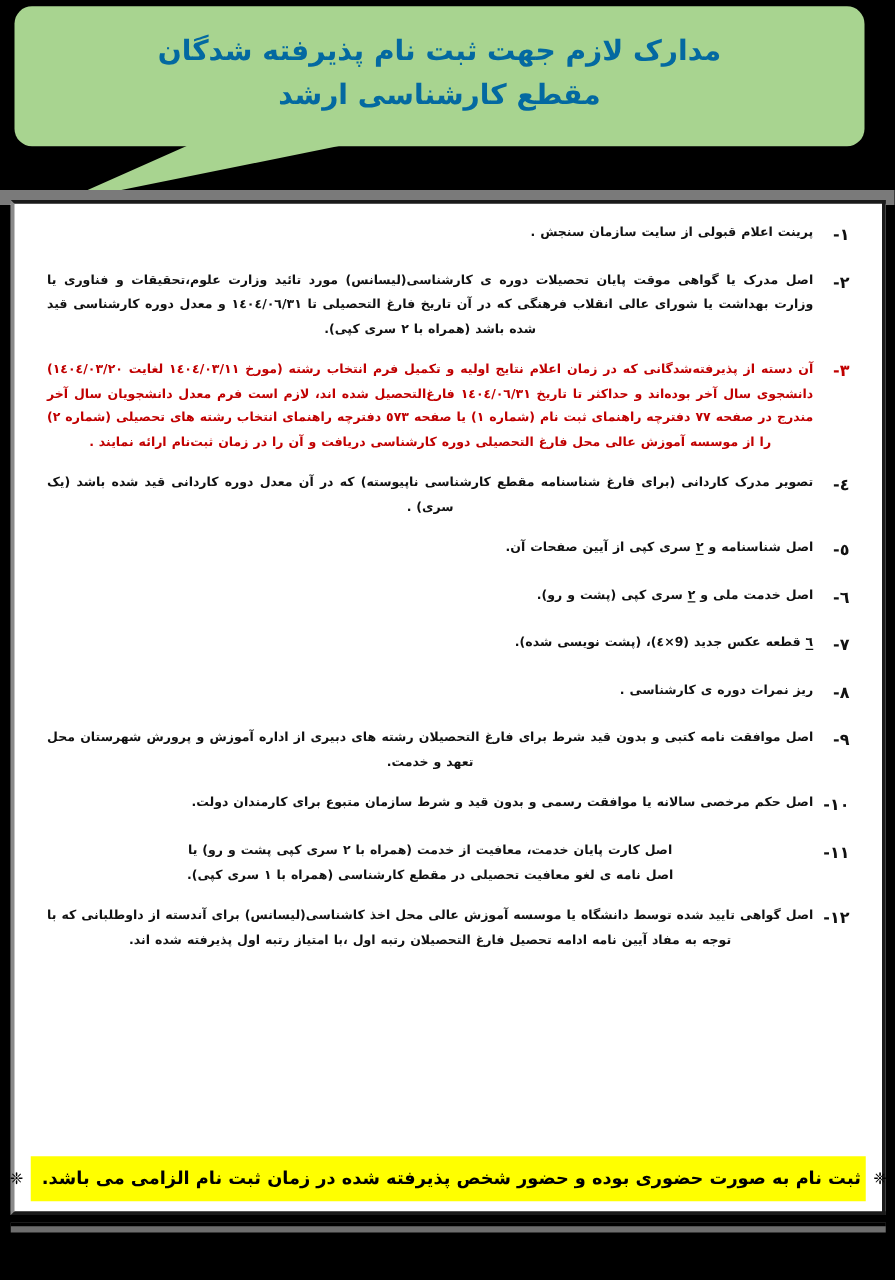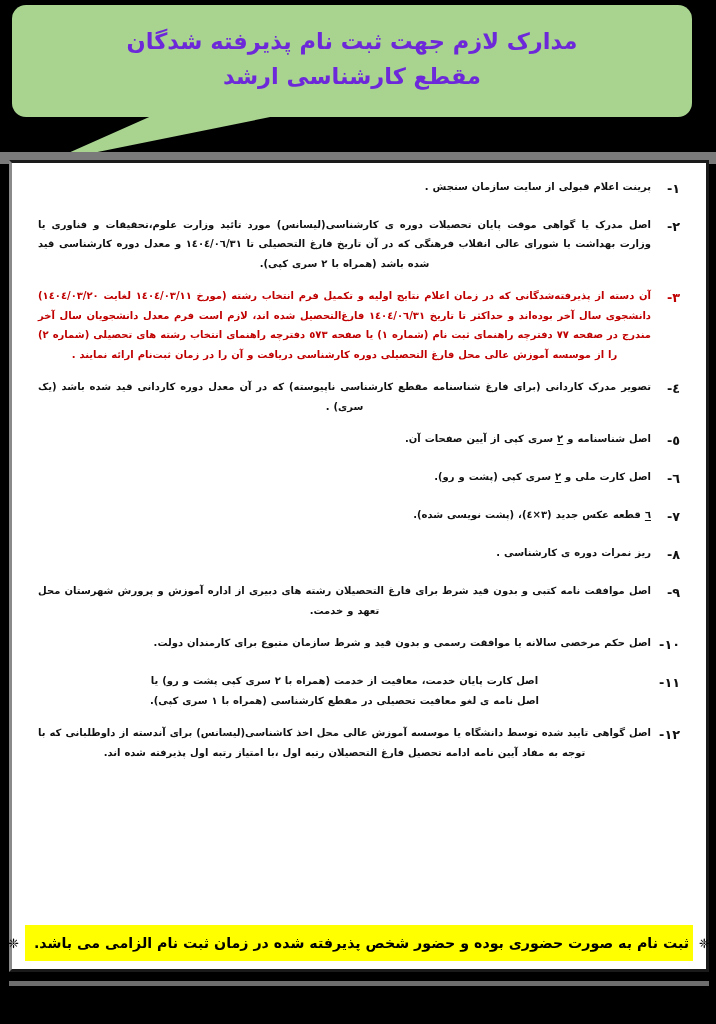--- a/index.html
+++ b/index.html
@@ -41,21 +41,21 @@
     background: #a8d490;
     border-radius: 14px;
     display: flex;
     flex-direction: column;
     align-items: center;
     justify-content: center;
     box-sizing: border-box;
     padding: 6px 18px 10px 18px;
   }
   .bubble-line {
-    color: #6d28d9;
+    color: #0369a1;
     font-weight: bold;
     font-size: 22.5px;
     line-height: 1.55;
     text-align: center;
     letter-spacing: -0.2px;
     white-space: nowrap;
   }
   .bubble-tail {
     position: absolute;
     top: 110px;
@@ -213,25 +213,25 @@
           <li class="req-item">
             <span class="req-num">٤-</span>
             <span class="req-text center-last">تصویر مدرک کاردانی (برای فارغ شناسنامه مقطع کارشناسی ناپیوسته) که در آن معدل دوره کاردانی قید شده باشد (یک سری) .</span>
           </li>
           <li class="req-item">
             <span class="req-num">٥-</span>
             <span class="req-text one-line"><span>اصل شناسنامه و </span><span class="u">۲</span><span> سری کپی از آیین صفحات آن.</span></span>
           </li>
           <li class="req-item">
             <span class="req-num">٦-</span>
-            <span class="req-text one-line"><span>اصل کارت ملی و </span><span class="u">۲</span><span> سری کپی (پشت و رو).</span></span>
+            <span class="req-text one-line"><span>اصل خدمت ملی و </span><span class="u">۲</span><span> سری کپی (پشت و رو).</span></span>
           </li>
           <li class="req-item">
             <span class="req-num">۷-</span>
-            <span class="req-text one-line"><span class="u">٦</span><span> قطعه عکس جدید (۳×٤)، (پشت نویسی شده).</span></span>
+            <span class="req-text one-line"><span class="u">٦</span><span> قطعه عکس جدید (9×٤)، (پشت نویسی شده).</span></span>
           </li>
           <li class="req-item">
             <span class="req-num">۸-</span>
             <span class="req-text one-line">ریز نمرات دوره ی کارشناسی .</span>
           </li>
           <li class="req-item">
             <span class="req-num">۹-</span>
             <span class="req-text center-last">اصل موافقت نامه کتبی و بدون قید شرط برای فارغ التحصیلان رشته های دبیری از اداره آموزش و پرورش شهرستان محل تعهد و خدمت.</span>
           </li>
           <li class="req-item">

